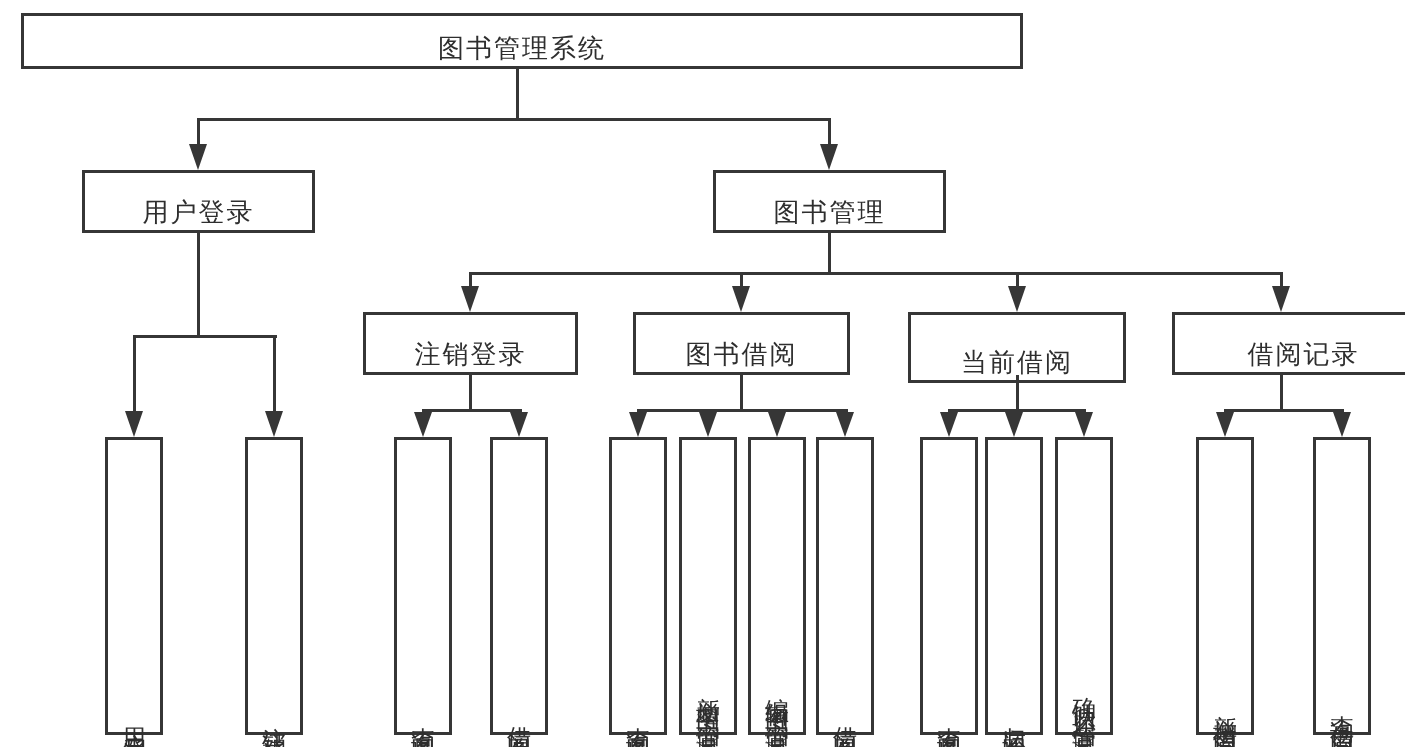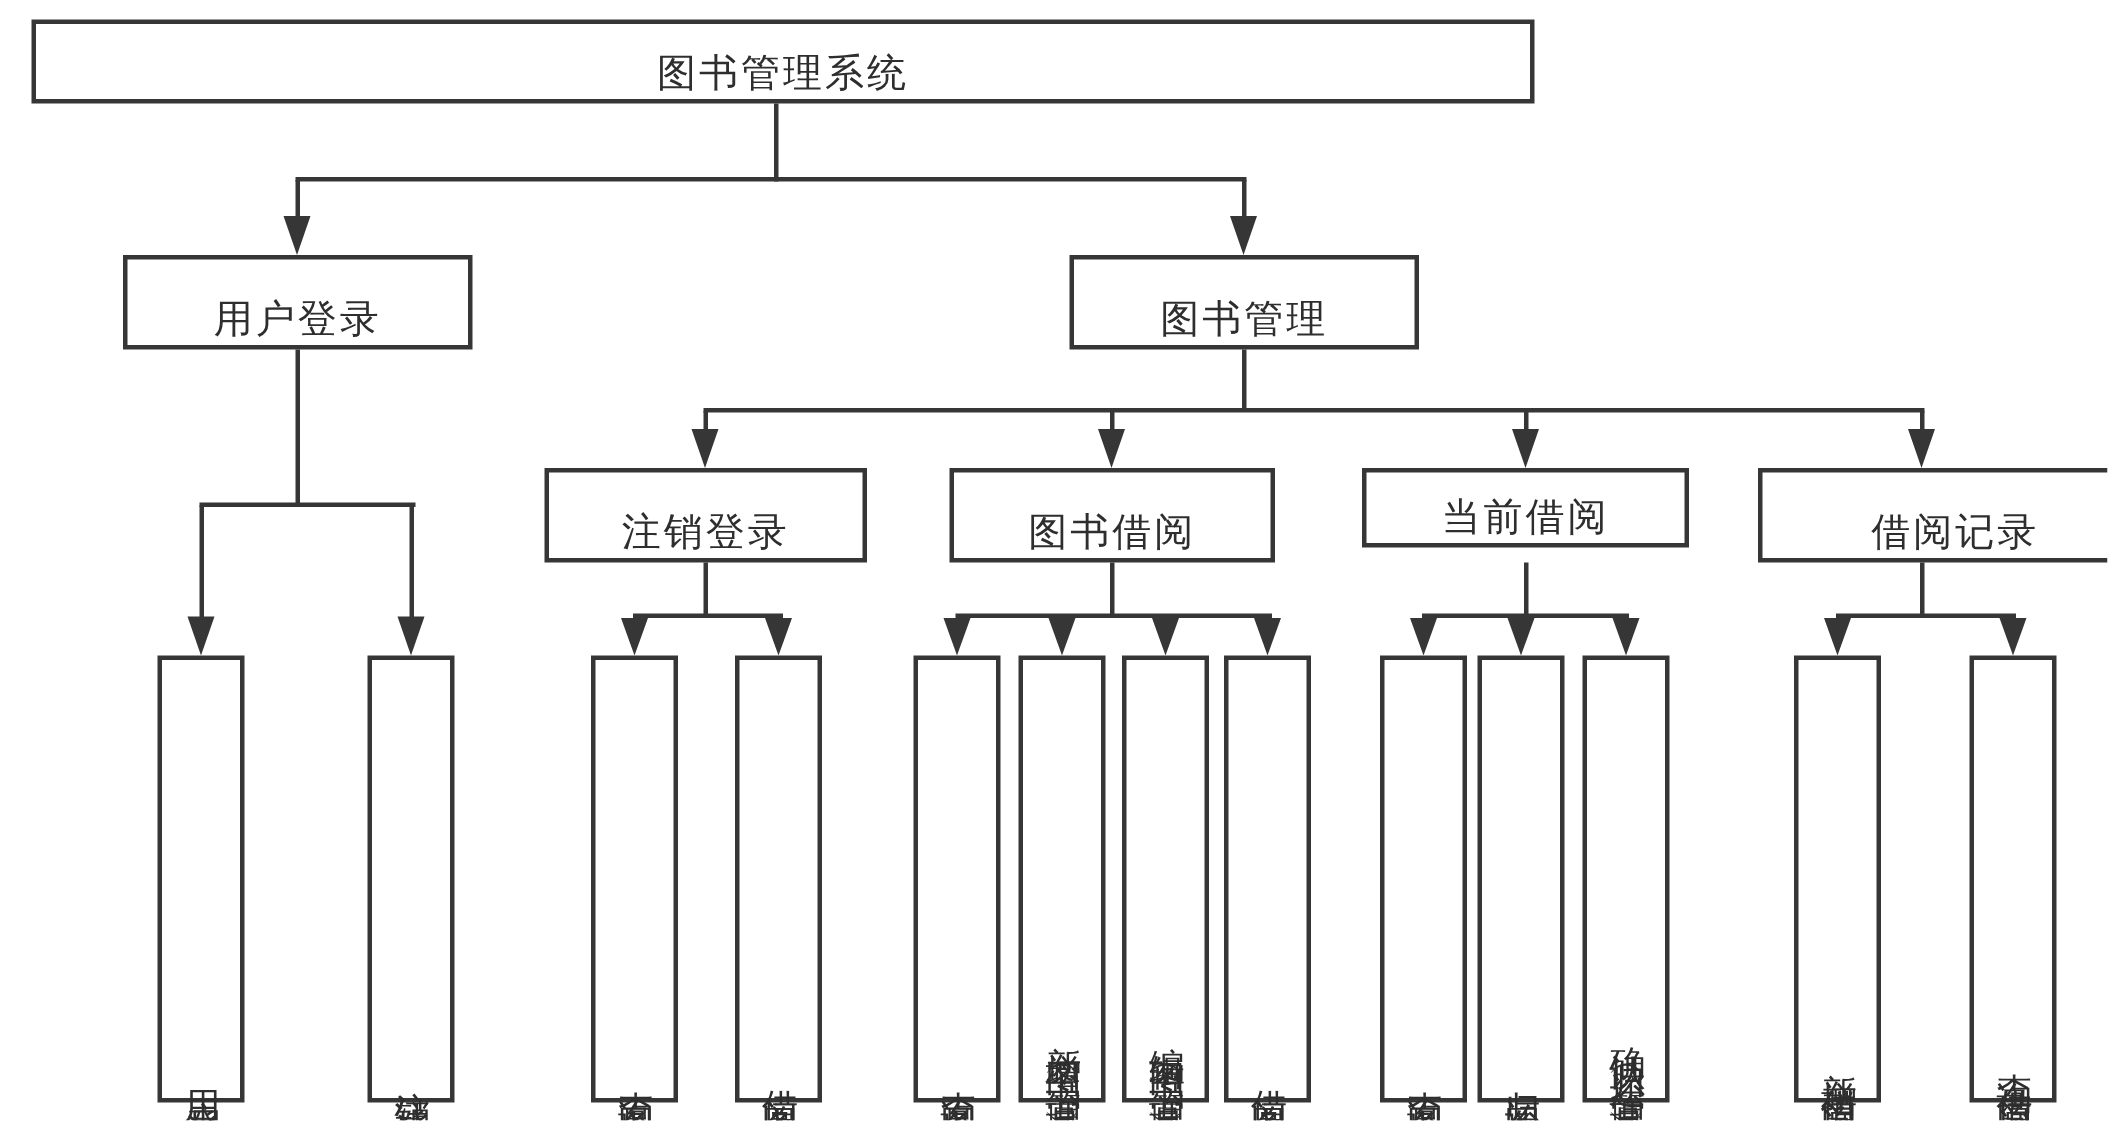--- a/index.html
+++ b/index.html
@@ -73,21 +73,21 @@
   <div class="ah l" style="left:1008px;top:286px"></div>
   <div class="vl" style="left:1280px;top:274px;height:14px"></div>
   <div class="ah l" style="left:1272px;top:286px"></div>
 
   <div class="box h" style="left:363px;top:312px;width:215px;height:63px">
     <span>注销登录</span>
   </div>
   <div class="box h" style="left:633px;top:312px;width:217px;height:63px">
     <span>图书借阅</span>
   </div>
-  <div class="box h" style="left:908px;top:312px;width:218px;height:53px">
+  <div class="box h" style="left:908px;top:312px;width:218px;height:71px">
     <span>当前借阅</span>
   </div>
   <div class="box h" style="left:1172px;top:312px;width:263px;height:63px">
     <span>借阅记录</span>
   </div>
 
   <div class="vl" style="left:469px;top:375px;height:37px"></div>
   <div class="hl" style="left:422px;top:409px;width:100px"></div>
   <div class="ah s" style="left:414px;top:412px"></div>
   <div class="ah s" style="left:510px;top:412px"></div>

